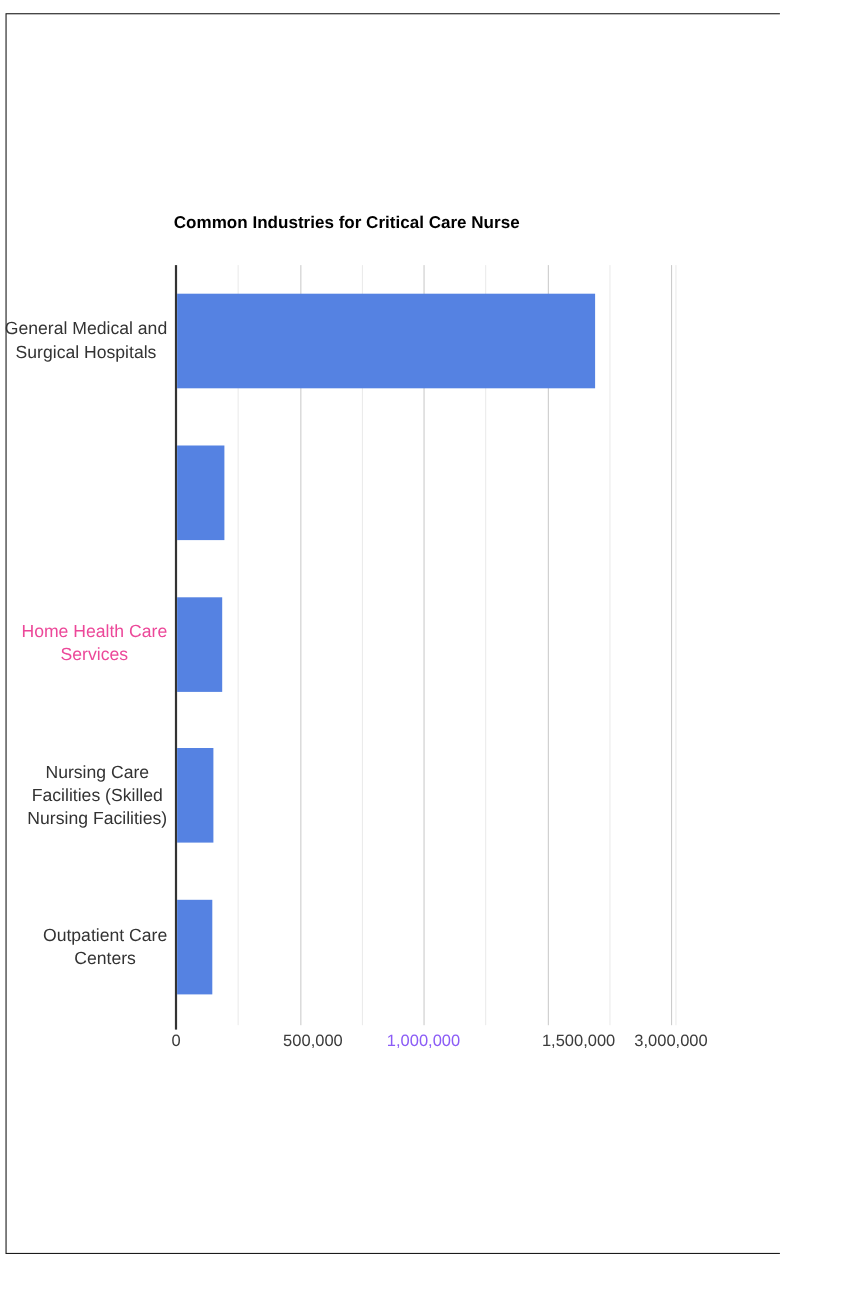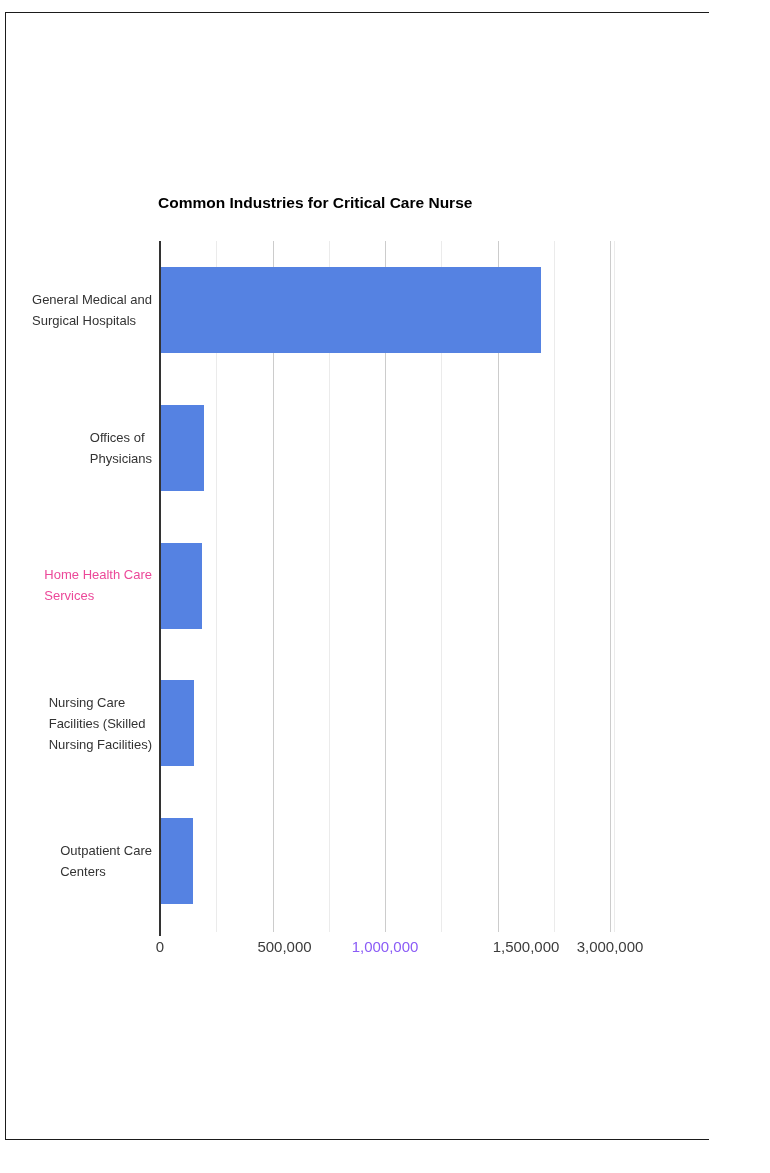--- a/index.html
+++ b/index.html
@@ -14,21 +14,21 @@
   #chart-title{
     position:absolute;left:158px;top:194px;
     font-size:15.5px;font-weight:700;white-space:nowrap;
   }
   .gridline{position:absolute;top:241px;height:691px;width:1px;}
   .axis-line{position:absolute;top:241px;height:695px;width:2px;}
   .bar{position:absolute;height:86px;}
   .cat-label{
     position:absolute;left:0;width:152px;
     display:flex;align-items:center;justify-content:flex-end;
-    text-align:left;font-size:13px;line-height:21px;white-space:pre-line;
+    text-align:center;font-size:16px;line-height:21px;white-space:pre-line;
   }
   .tick-label{
     position:absolute;top:938px;transform:translateX(-50%);
     font-size:15px;white-space:nowrap;
   }
 </style>
 </head>
 <body>
 
 <div id="page">
@@ -45,22 +45,20 @@
     <div class="gridline" style="left: 497.5px; background: rgb(204, 204, 204);"></div>
     <div class="gridline" style="left: 610px; background: rgb(204, 204, 204);"></div>
     <div class="axis-line" style="left: 159px; background: rgb(51, 51, 51);"></div>
     <div class="bar" style="left: 161px; top: 266.9px; width: 380.25px; background: rgb(85, 130, 226);"></div>
     <div class="bar" style="left: 161px; top: 404.7px; width: 43.2px; background: rgb(85, 130, 226);"></div>
     <div class="bar" style="left: 161px; top: 542.5px; width: 40.725px; background: rgb(85, 130, 226);"></div>
     <div class="bar" style="left: 161px; top: 680.3px; width: 33.3px; background: rgb(85, 130, 226);"></div>
     <div class="bar" style="left: 161px; top: 818.1px; width: 31.725px; background: rgb(85, 130, 226);"></div>
     <div class="cat-label" style="top: 241px; height: 137.8px; color: rgb(51, 51, 51);">General Medical and
 Surgical Hospitals</div>
-    <div class="cat-label" style="top: 378.8px; height: 137.8px; color: rgb(51, 51, 51);">Offices of
-Physicians</div>
     <div class="cat-label" style="top: 516.6px; height: 137.8px; color: #ec4899;">Home Health Care
 Services</div>
     <div class="cat-label" style="top: 792.2px; height: 137.8px; color: rgb(51, 51, 51);">Outpatient Care
 Centers</div>
     <div class="cat-label" style="top: 654.4px; height: 137.8px; color: rgb(51, 51, 51);">Nursing Care
 Facilities (Skilled
 Nursing Facilities)</div>
     <div class="tick-label" style="left: 160px; color: rgb(60, 60, 60);">0</div>
     <div class="tick-label" style="left: 272.5px; color: rgb(60, 60, 60); margin-left: 12px;">500,000</div>
     <div class="tick-label" style="left: 385px; color: #8b5cf6;">1,000,000</div>

